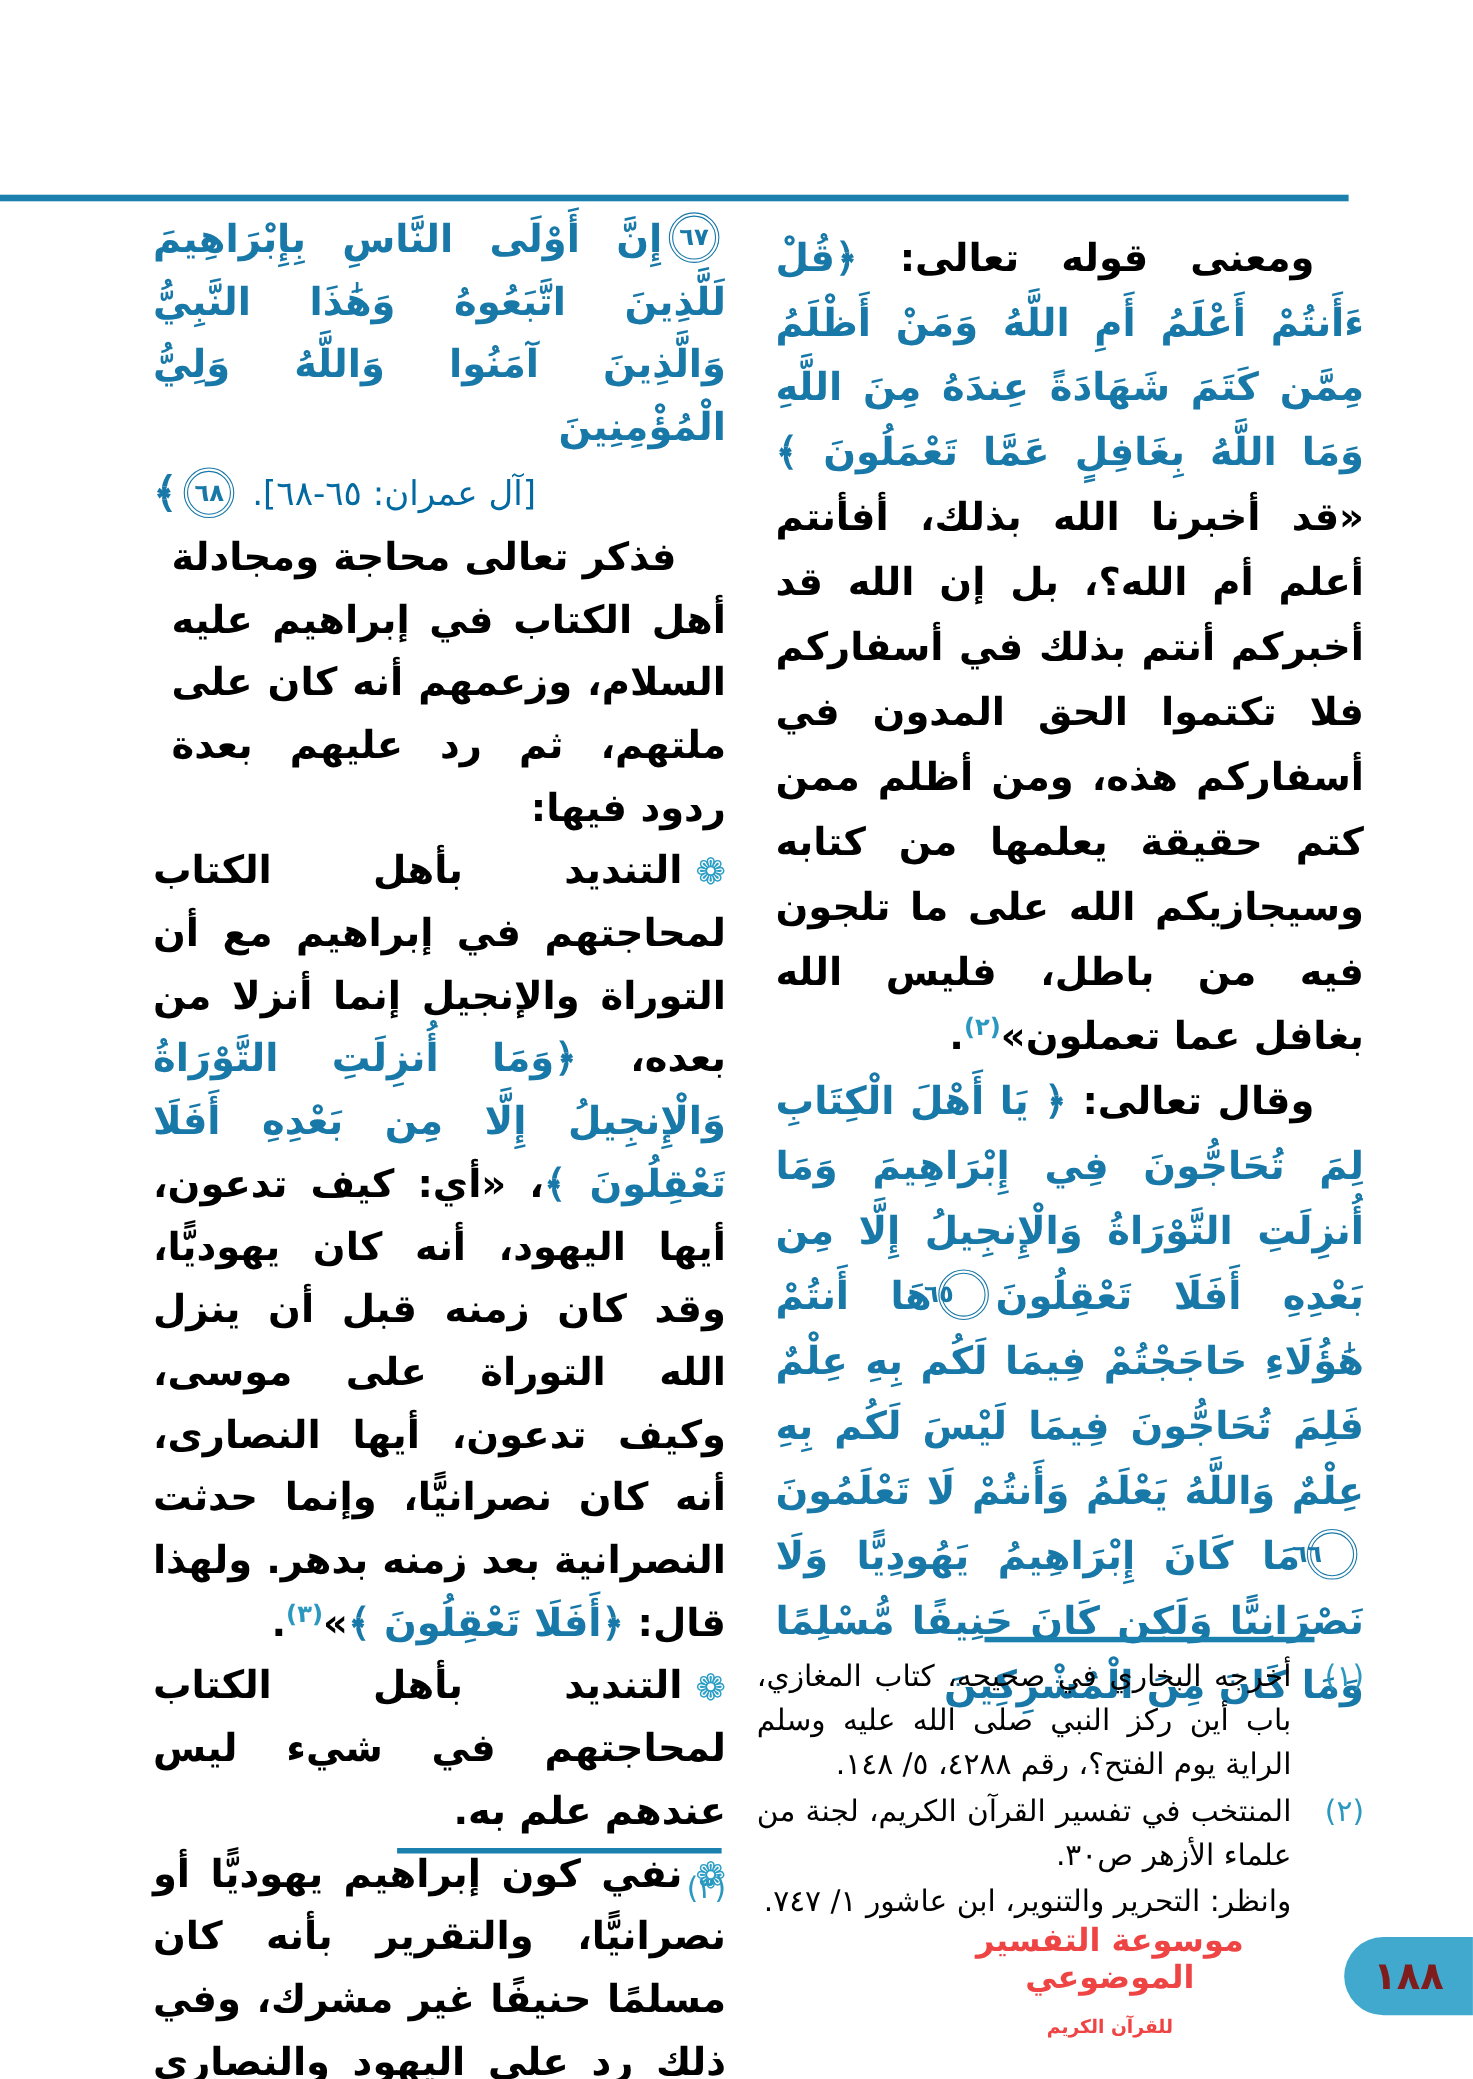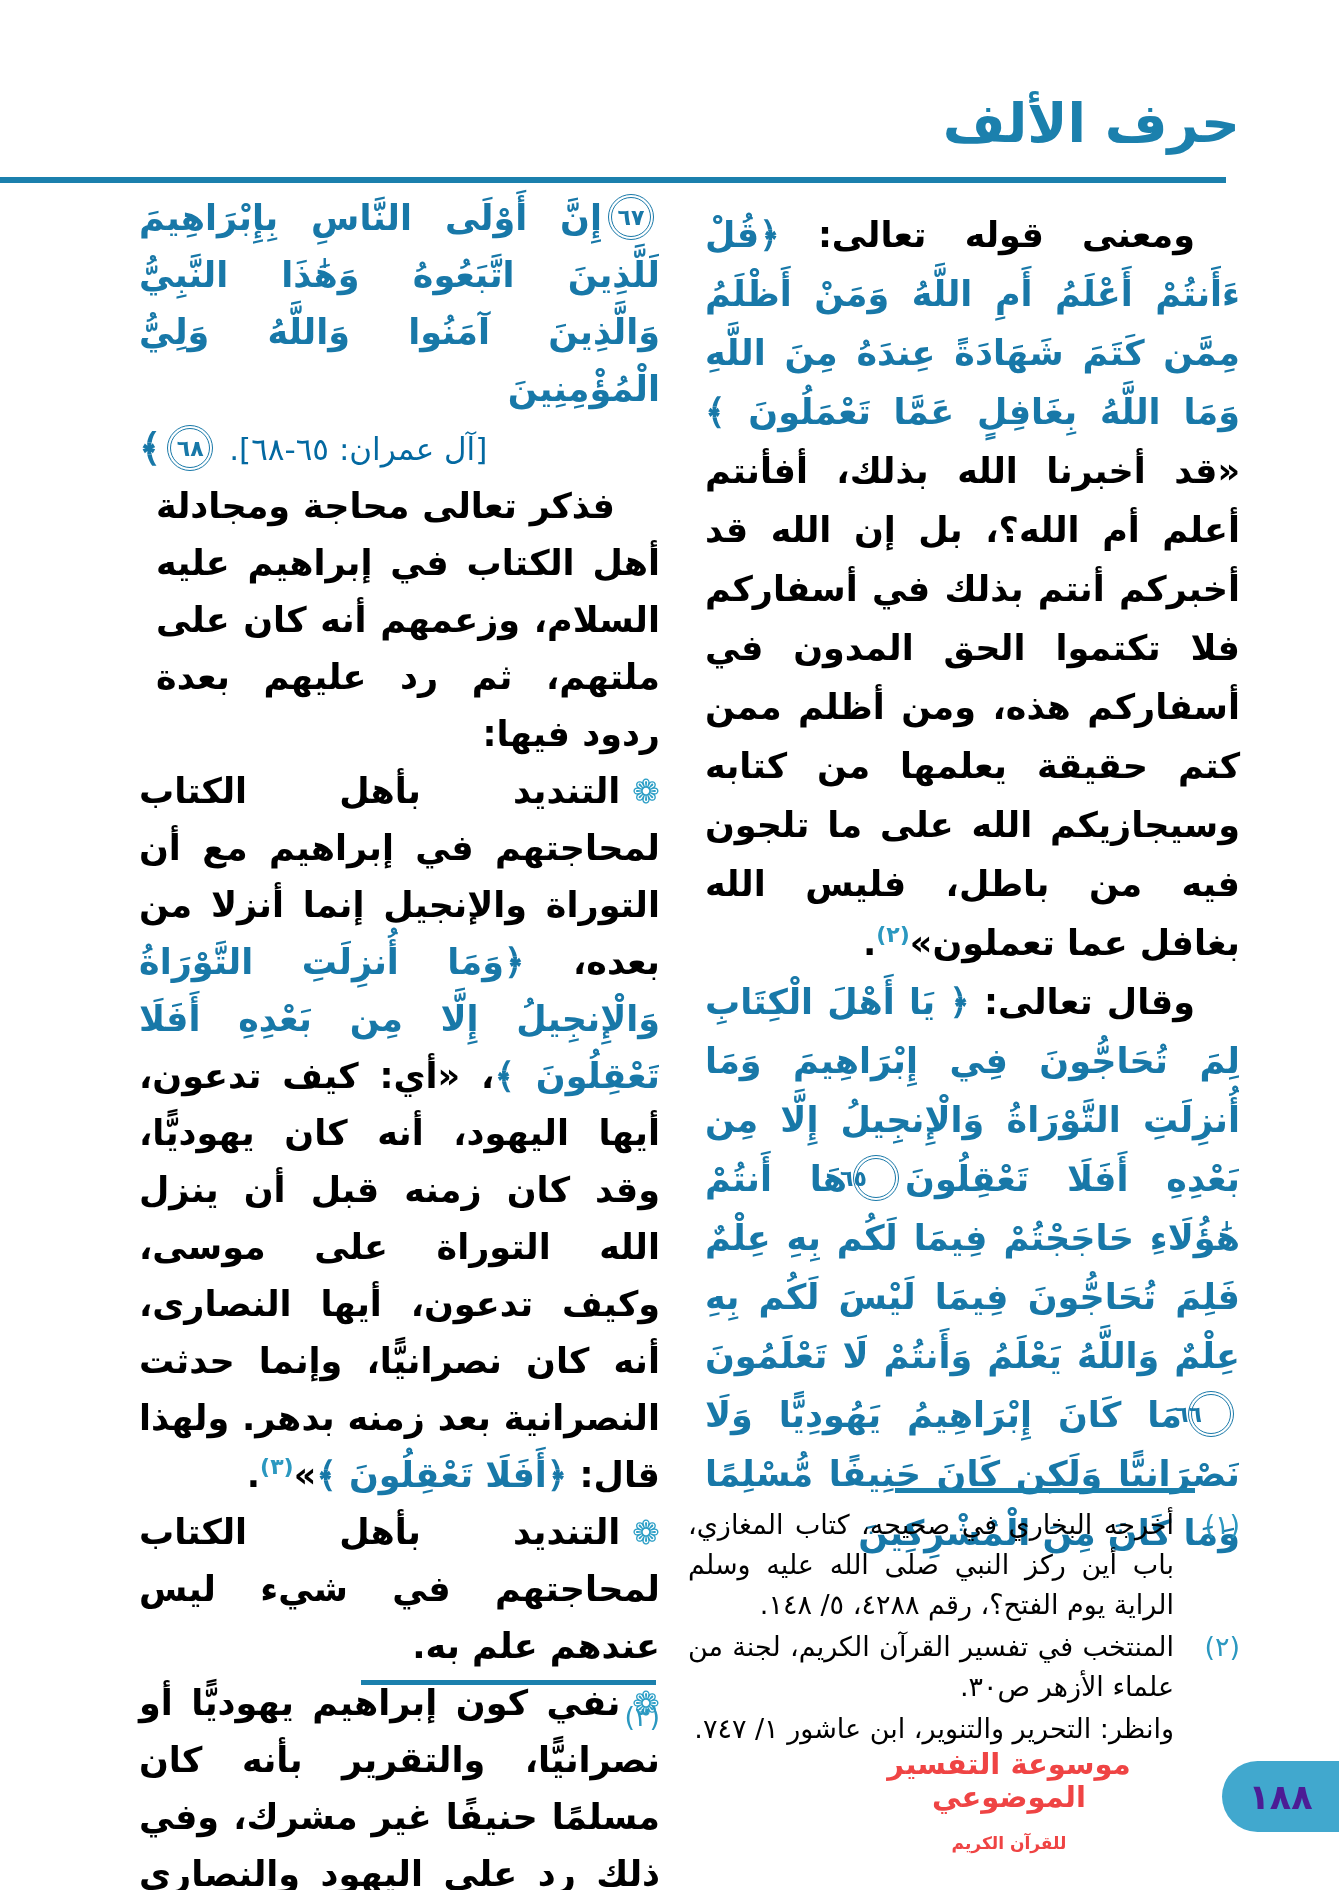--- a/index.html
+++ b/index.html
@@ -60,29 +60,28 @@
   .footer-logo{
     position:absolute; top:1748px; right:180px; width:300px;
     text-align:center; color:#ef4444; line-height:1.15;
   }
   .logo-line1{ font-size:29px; font-weight:bold; }
   .logo-line2{ font-size:17px; font-weight:bold; margin-top:19px; }
   .page-badge{
     position:absolute; top:1761px; right:0; width:117px; height:71px;
     background:#41a8ce; border-radius:36px 0 0 36px;
     display:flex; align-items:center; justify-content:center;
-    color:#4c1d95; font-size:35px; font-weight:bold;
+    color:#7f1d1d; font-size:35px; font-weight:bold;
   }
 </style>
 </head>
 <body>
 
 <div class="page">
 
-  <div class="chapter-title">حرف الألف</div>
   <div class="header-rule"></div>
 
   <div class="col col-right">
 
     <p class="para indent"><span>ومعنى قوله تعالى: </span><span class="quran">﴿قُلْ ءَأَنتُمْ أَعْلَمُ أَمِ اللَّهُ وَمَنْ أَظْلَمُ مِمَّن كَتَمَ شَهَادَةً عِندَهُ مِنَ اللَّهِ وَمَا اللَّهُ بِغَافِلٍ عَمَّا تَعْمَلُونَ ﴾</span><span> «قد أخبرنا الله بذلك، أفأنتم أعلم أم الله؟، بل إن الله قد أخبركم أنتم بذلك في أسفاركم فلا تكتموا الحق المدون في أسفاركم هذه، ومن أظلم ممن كتم حقيقة يعلمها من كتابه وسيجازيكم الله على ما تلجون فيه من باطل، فليس الله بغافل عما تعملون»</span><span class="fnref">(٢)</span><span>.</span></p>
 
     <p class="para indent"><span>وقال تعالى: </span><span class="quran">﴿ يَا أَهْلَ الْكِتَابِ لِمَ تُحَاجُّونَ فِي إِبْرَاهِيمَ وَمَا أُنزِلَتِ التَّوْرَاةُ وَالْإِنجِيلُ إِلَّا مِن بَعْدِهِ أَفَلَا تَعْقِلُونَ</span><span class="vmark">٦٥</span><span class="quran">هَا أَنتُمْ هَٰؤُلَاءِ حَاجَجْتُمْ فِيمَا لَكُم بِهِ عِلْمٌ فَلِمَ تُحَاجُّونَ فِيمَا لَيْسَ لَكُم بِهِ عِلْمٌ وَاللَّهُ يَعْلَمُ وَأَنتُمْ لَا تَعْلَمُونَ</span><span class="vmark">٦٦</span><span class="quran">مَا كَانَ إِبْرَاهِيمُ يَهُودِيًّا وَلَا نَصْرَانِيًّا وَلَكِن كَانَ حَنِيفًا مُّسْلِمًا وَمَا كَانَ مِنَ الْمُشْرِكِينَ</span></p>
   </div>
 
   <div class="footnotes fn-right">

